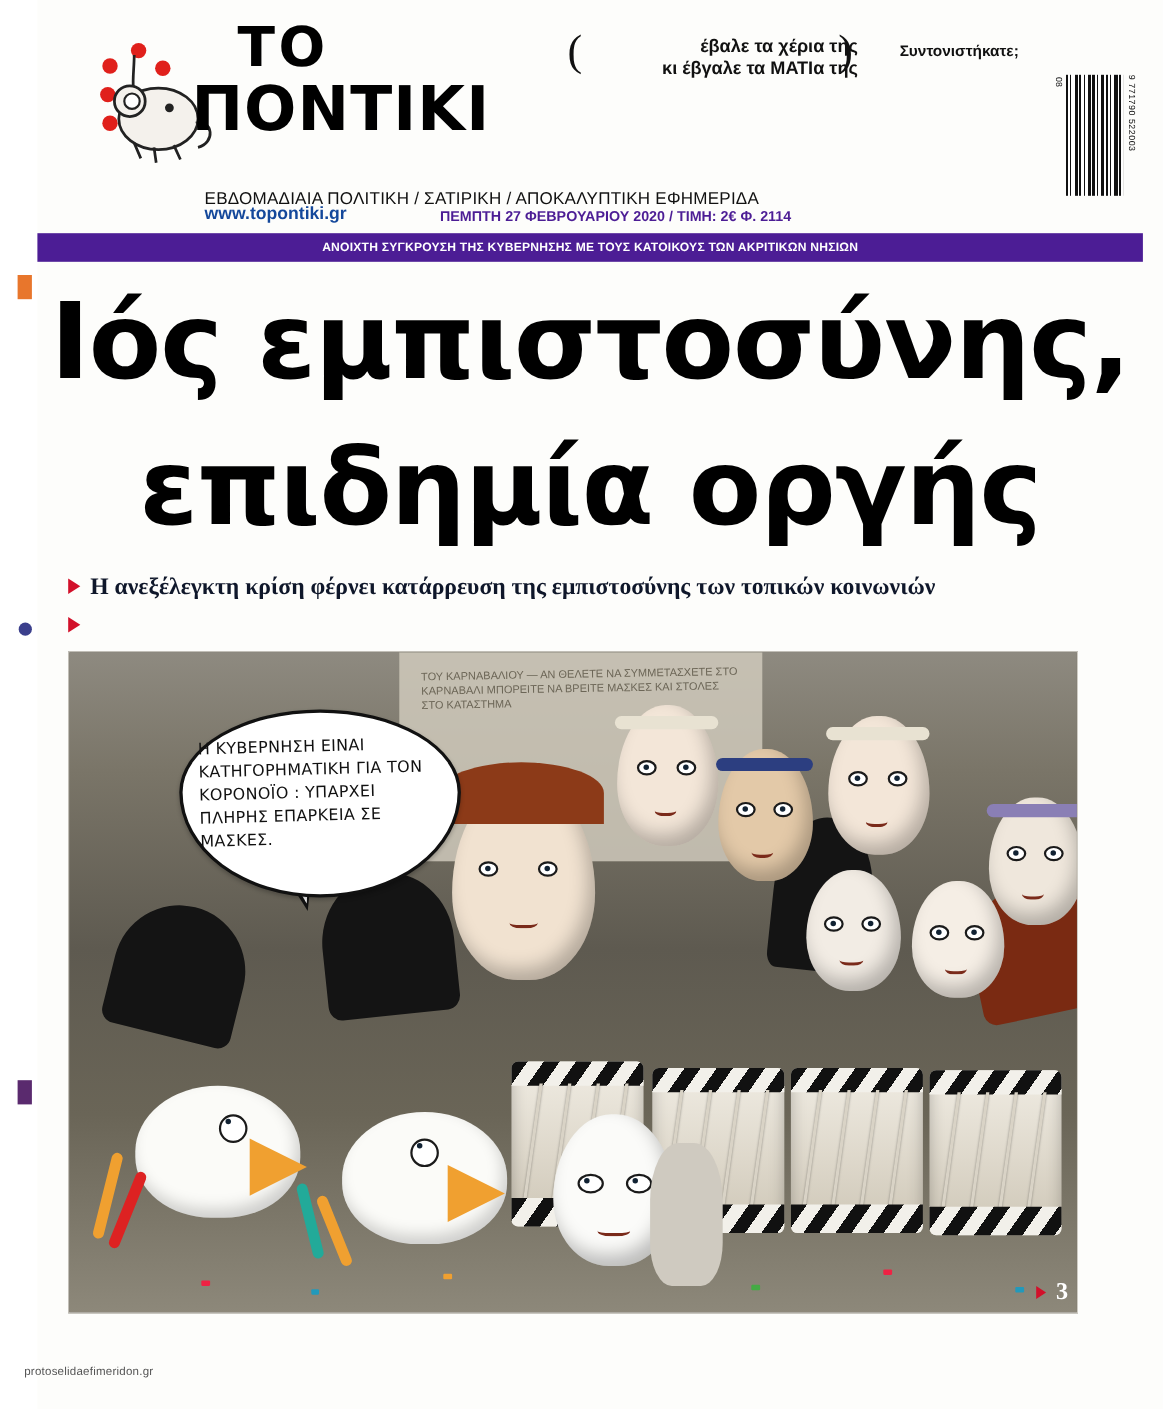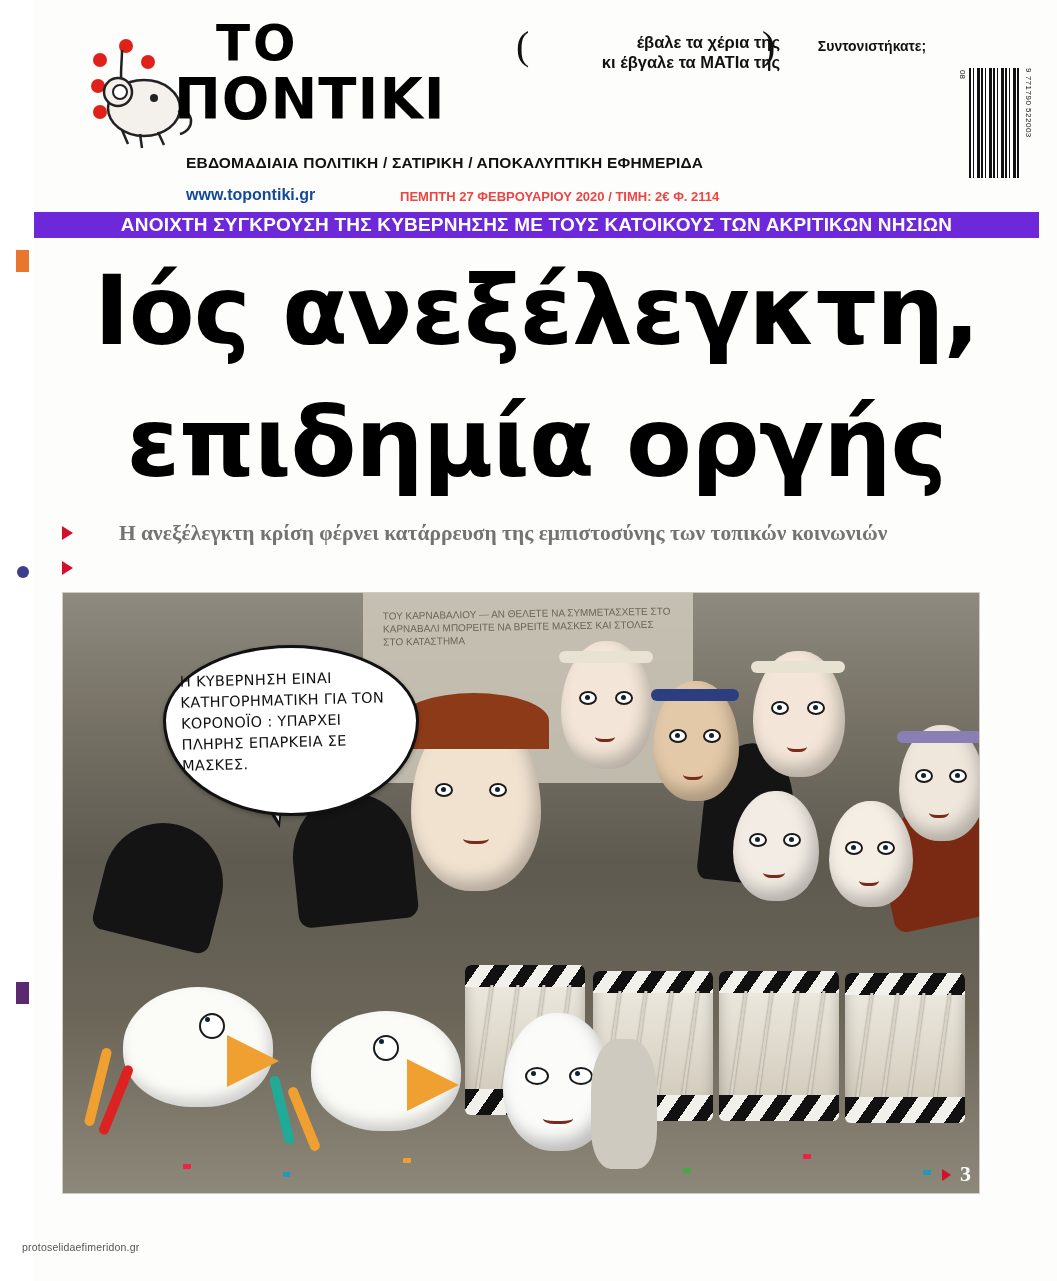--- a/index.html
+++ b/index.html
@@ -69,43 +69,43 @@
   .logo-pontiki {
     font-size: 56px;
     line-height: 76px;
     letter-spacing: 1px;
     display: block;
     margin-top: -4px;
   }
   .tagline {
     position: absolute;
     left: 152px;
-    top: 146px;
+    top: 164px;
     font-size: 15.5px;
-    font-weight: bold;
+    font-weight: normal;
     letter-spacing: 0.2px;
     color: #111;
     font-family: "Liberation Sans", sans-serif;
   }
   .siteline {
     position: absolute;
     left: 152px;
     top: 178px;
     font-size: 16px;
     font-weight: bold;
     color: #14489b;
     font-family: "Liberation Sans", sans-serif;
   }
   .dateline {
     position: absolute;
     left: 366px;
     top: 181px;
     font-size: 13px;
     font-weight: bold;
-    color: #ef4444;
+    color: #4c1d95;
   }
 
   .kicker-quote {
     position: absolute;
     left: 486px;
     top: 24px;
     width: 260px;
     text-align: right;
     font-size: 16.5px;
     font-weight: bold;
@@ -202,26 +202,26 @@
     writing-mode: vertical-rl;
   }
 
   
   .red-banner {
     position: absolute;
     left: 34px;
     right: 18px;
     top: 212px;
     height: 26px;
-    background: #6d28d9;
+    background: #4c1d95;
     color: #fff;
     display: flex;
     align-items: center;
     justify-content: center;
-    font-size: 19px;
+    font-size: 11px;
     font-weight: bold;
     letter-spacing: 0.2px;
   }
 
   
   .headline {
     position: absolute;
     left: 34px;
     right: 18px;
     top: 252px;
@@ -252,23 +252,22 @@
     border-top: 7px solid transparent;
     border-bottom: 7px solid transparent;
     margin-top: 6px;
     margin-right: 9px;
     flex: none;
   }
   .bullet-text {
     font-family: "Liberation Serif", serif;
     font-weight: bold;
     font-size: 21.5px;
-    color: #737373;
+    color: #0f172a;
     line-height: 26px;
-    margin-left: 37px;
   }
 
   
   .photo {
     position: absolute;
     left: 62px;
     top: 592px;
     width: 916px;
     height: 600px;
     overflow: hidden;
@@ -519,21 +518,21 @@
     <div class="mega-label">Συντονιστήκατε;</div>
 
     <div class="barcode-top">08</div>
     <div class="barcode"></div>
     <div class="barcode-num">9 771790 522003</div>
   </div>
 
   <div class="red-banner">ΑΝΟΙΧΤΗ ΣΥΓΚΡΟΥΣΗ ΤΗΣ ΚΥΒΕΡΝΗΣΗΣ ΜΕ ΤΟΥΣ ΚΑΤΟΙΚΟΥΣ ΤΩΝ ΑΚΡΙΤΙΚΩΝ ΝΗΣΙΩΝ</div>
 
   <div class="headline">
-    <div class="hl-line1">Ιός ανεξέλεγκτη,</div>
+    <div class="hl-line1">Ιός εμπιστοσύνης,</div>
     <div class="hl-line2">επιδημία οργής</div>
   </div>
 
   <div class="bullets">
     <div class="bullet-row">
       <div class="bullet-tri"></div>
       <div class="bullet-text">Η ανεξέλεγκτη κρίση φέρνει κατάρρευση της εμπιστοσύνης των τοπικών κοινωνιών</div>
     </div>
     <div class="bullet-row">
       <div class="bullet-tri"></div>

